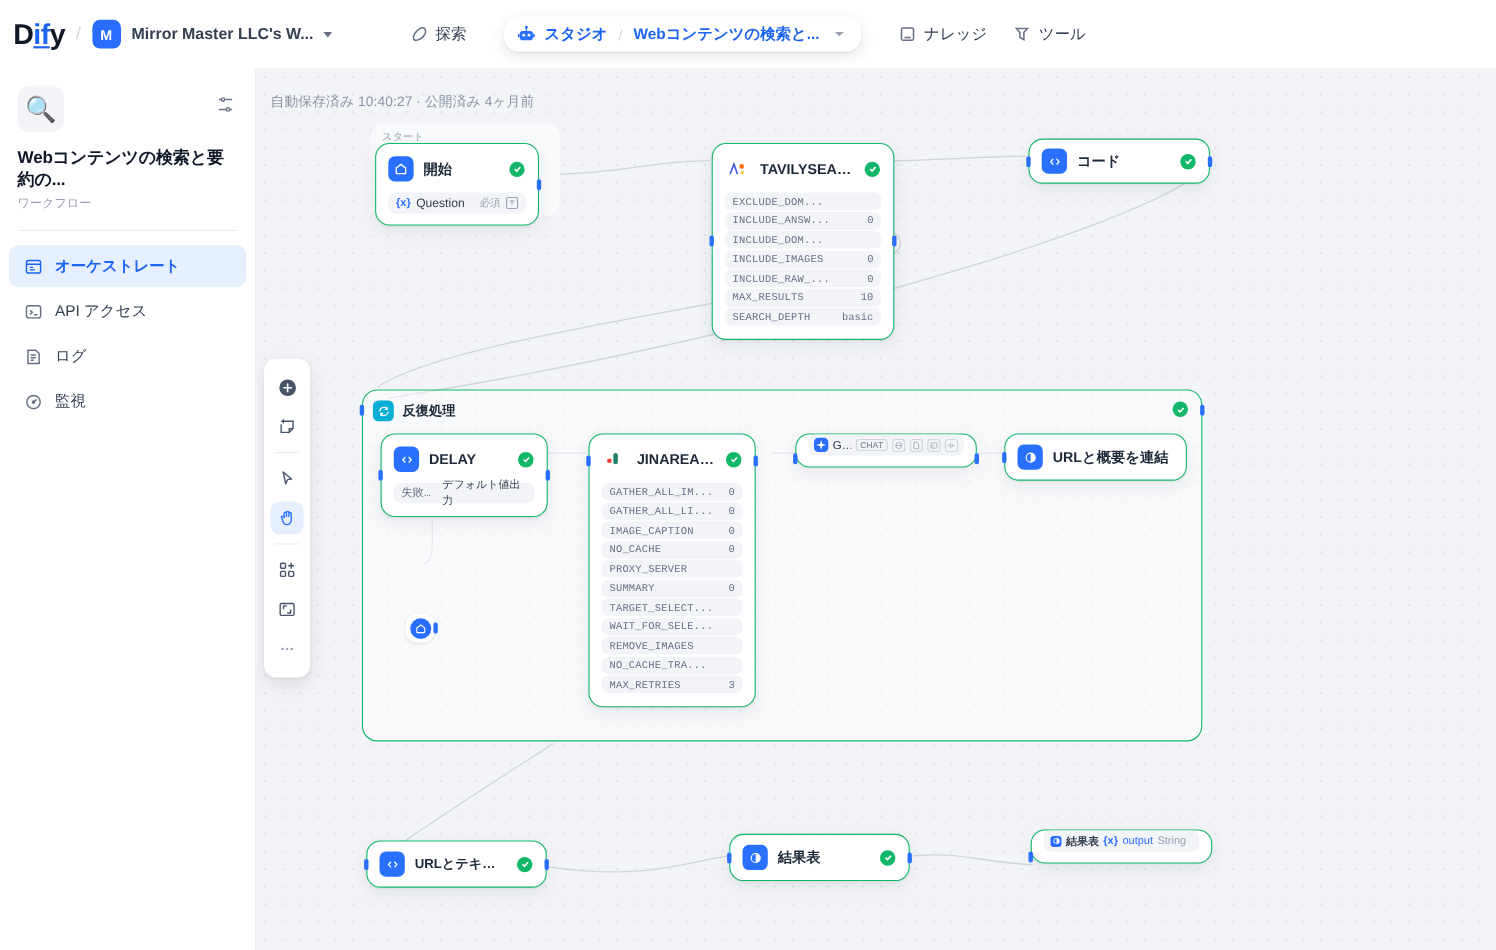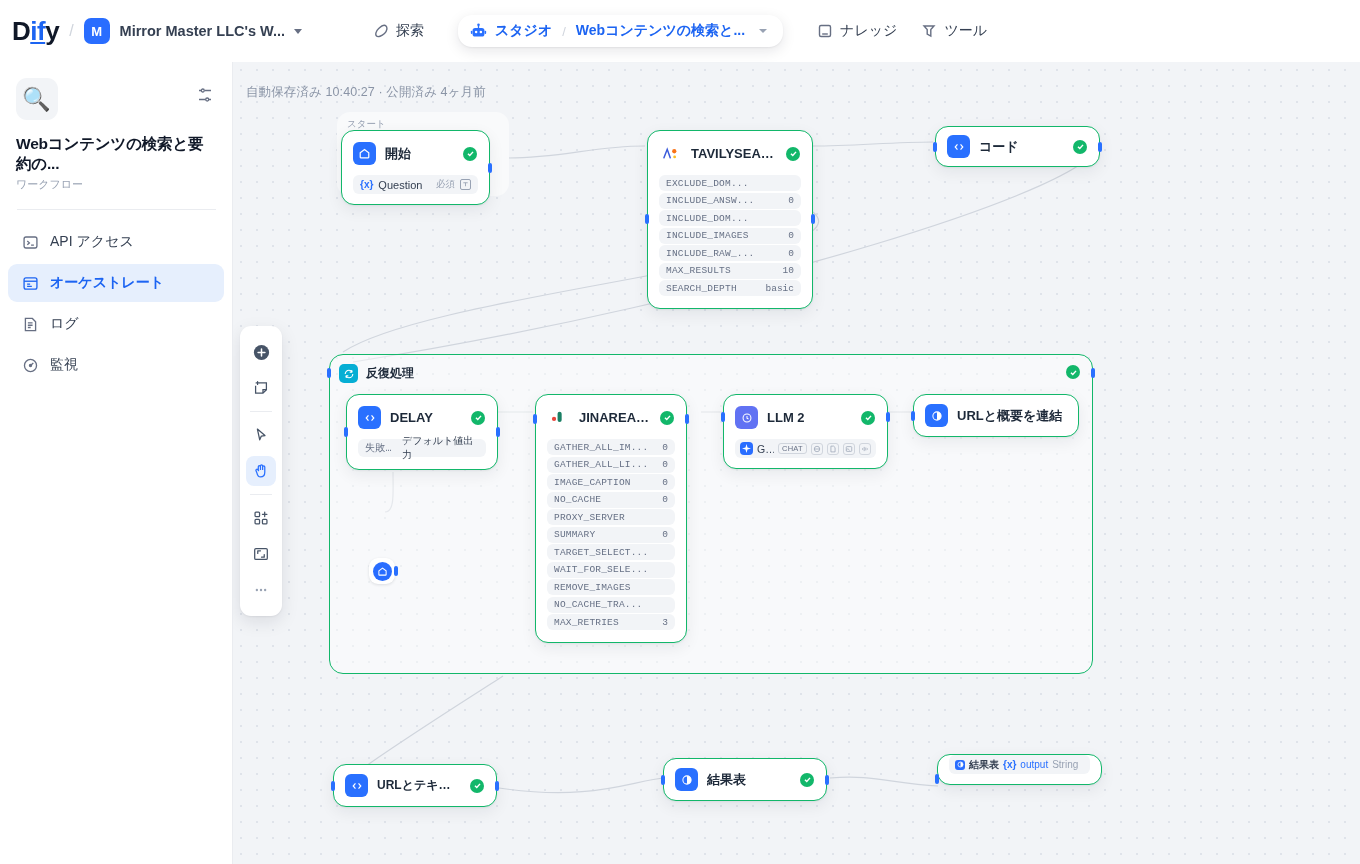--- a/index.html
+++ b/index.html
@@ -332,39 +332,39 @@
           <circle cx="6.8" cy="4.5" r="1.5"></circle>
           <circle cx="11.2" cy="13.5" r="1.5"></circle>
         </svg>
       </div>
       <div class="sb-title">Webコンテンツの検索と要約の...</div>
       <div class="sb-sub">ワークフロー</div>
     </div>
     <div class="sb-div"></div>
     <div class="sb-nav">
 
-      <div class="sb-item">
-        <span class="ico">
-          <svg width="17" height="17" viewBox="0 0 18 18" fill="none" stroke="#676f83" stroke-width="1.4">
-            <rect x="2.2" y="3.2" width="13.6" height="11.6" rx="2"></rect>
-            <path d="M5.6 7.4L7.8 9.4 5.6 11.4M9.6 11.8h3"></path>
-          </svg>
-        </span>
-        <span>API アクセス</span>
-      </div>
-
       <div class="sb-item active">
         <span class="ico">
           <svg width="17" height="17" viewBox="0 0 18 18" fill="none" stroke="#1c64f2" stroke-width="1.4">
             <rect x="2.2" y="3" width="13.6" height="12" rx="2"></rect>
             <path d="M2.2 6.6h13.6"></path>
               <path d="M5.4 9.6h3.2M5.4 12h5"></path>
           </svg>
         </span>
         <span>オーケストレート</span>
+      </div>
+
+      <div class="sb-item">
+        <span class="ico">
+          <svg width="17" height="17" viewBox="0 0 18 18" fill="none" stroke="#676f83" stroke-width="1.4">
+            <rect x="2.2" y="3.2" width="13.6" height="11.6" rx="2"></rect>
+            <path d="M5.6 7.4L7.8 9.4 5.6 11.4M9.6 11.8h3"></path>
+          </svg>
+        </span>
+        <span>API アクセス</span>
       </div>
 
       <div class="sb-item">
         <span class="ico">
           <svg width="17" height="17" viewBox="0 0 18 18" fill="none" stroke="#676f83" stroke-width="1.4">
             <path d="M3.6 2.6h7.4l3.4 3.4v9.4H3.6z"></path>
             <path d="M6.2 7.2h5M6.2 9.8h5M6.2 12.2h3"></path>
           </svg>
         </span>
         <span>ログ</span>
@@ -617,34 +617,20 @@
         <div class="prow">
             <span class="pk">MAX_RETRIES</span>
             <span class="pv">3</span>
           </div>
       </div>
     </div>
 
     <div class="node" style="left:490px; top:332px; width:165px;">
       <div class="hdl l" style="top:22px;"></div>
       <div class="hdl r" style="top:22px;"></div>
-      <div class="node-head">
-        <div class="node-ic" style="background:#6172f3;">
-          <svg width="12" height="12" viewBox="0 0 14 14" fill="none" stroke="#fff" stroke-width="1.2">
-            <circle cx="7" cy="7" r="4.6"></circle>
-              <path d="M7 4.6v2.6l1.7 1"></path>
-          </svg>
-        </div>
-        <div class="node-title">LLM 2</div>
-        <div class="check">
-          <svg width="9" height="9" viewBox="0 0 10 10" fill="none" stroke="#fff" stroke-width="1.6">
-              <path d="M2.2 5.2l2 2 3.6-4"></path>
-            </svg>
-        </div>
-      </div>
       <div class="node-body">
         <div class="modelrow">
           <span class="mdl-ic">
             <svg width="9" height="9" viewBox="0 0 10 10" fill="#fff">
                 <path d="M5 0l1.1 3.9L10 5 6.1 6.1 5 10 3.9 6.1 0 5l3.9-1.1z"></path>
               </svg>
           </span>
           <span class="mdl-name">Gemini 1...</span>
           <span class="chat-badge">CHAT</span>
           <span class="cap">

